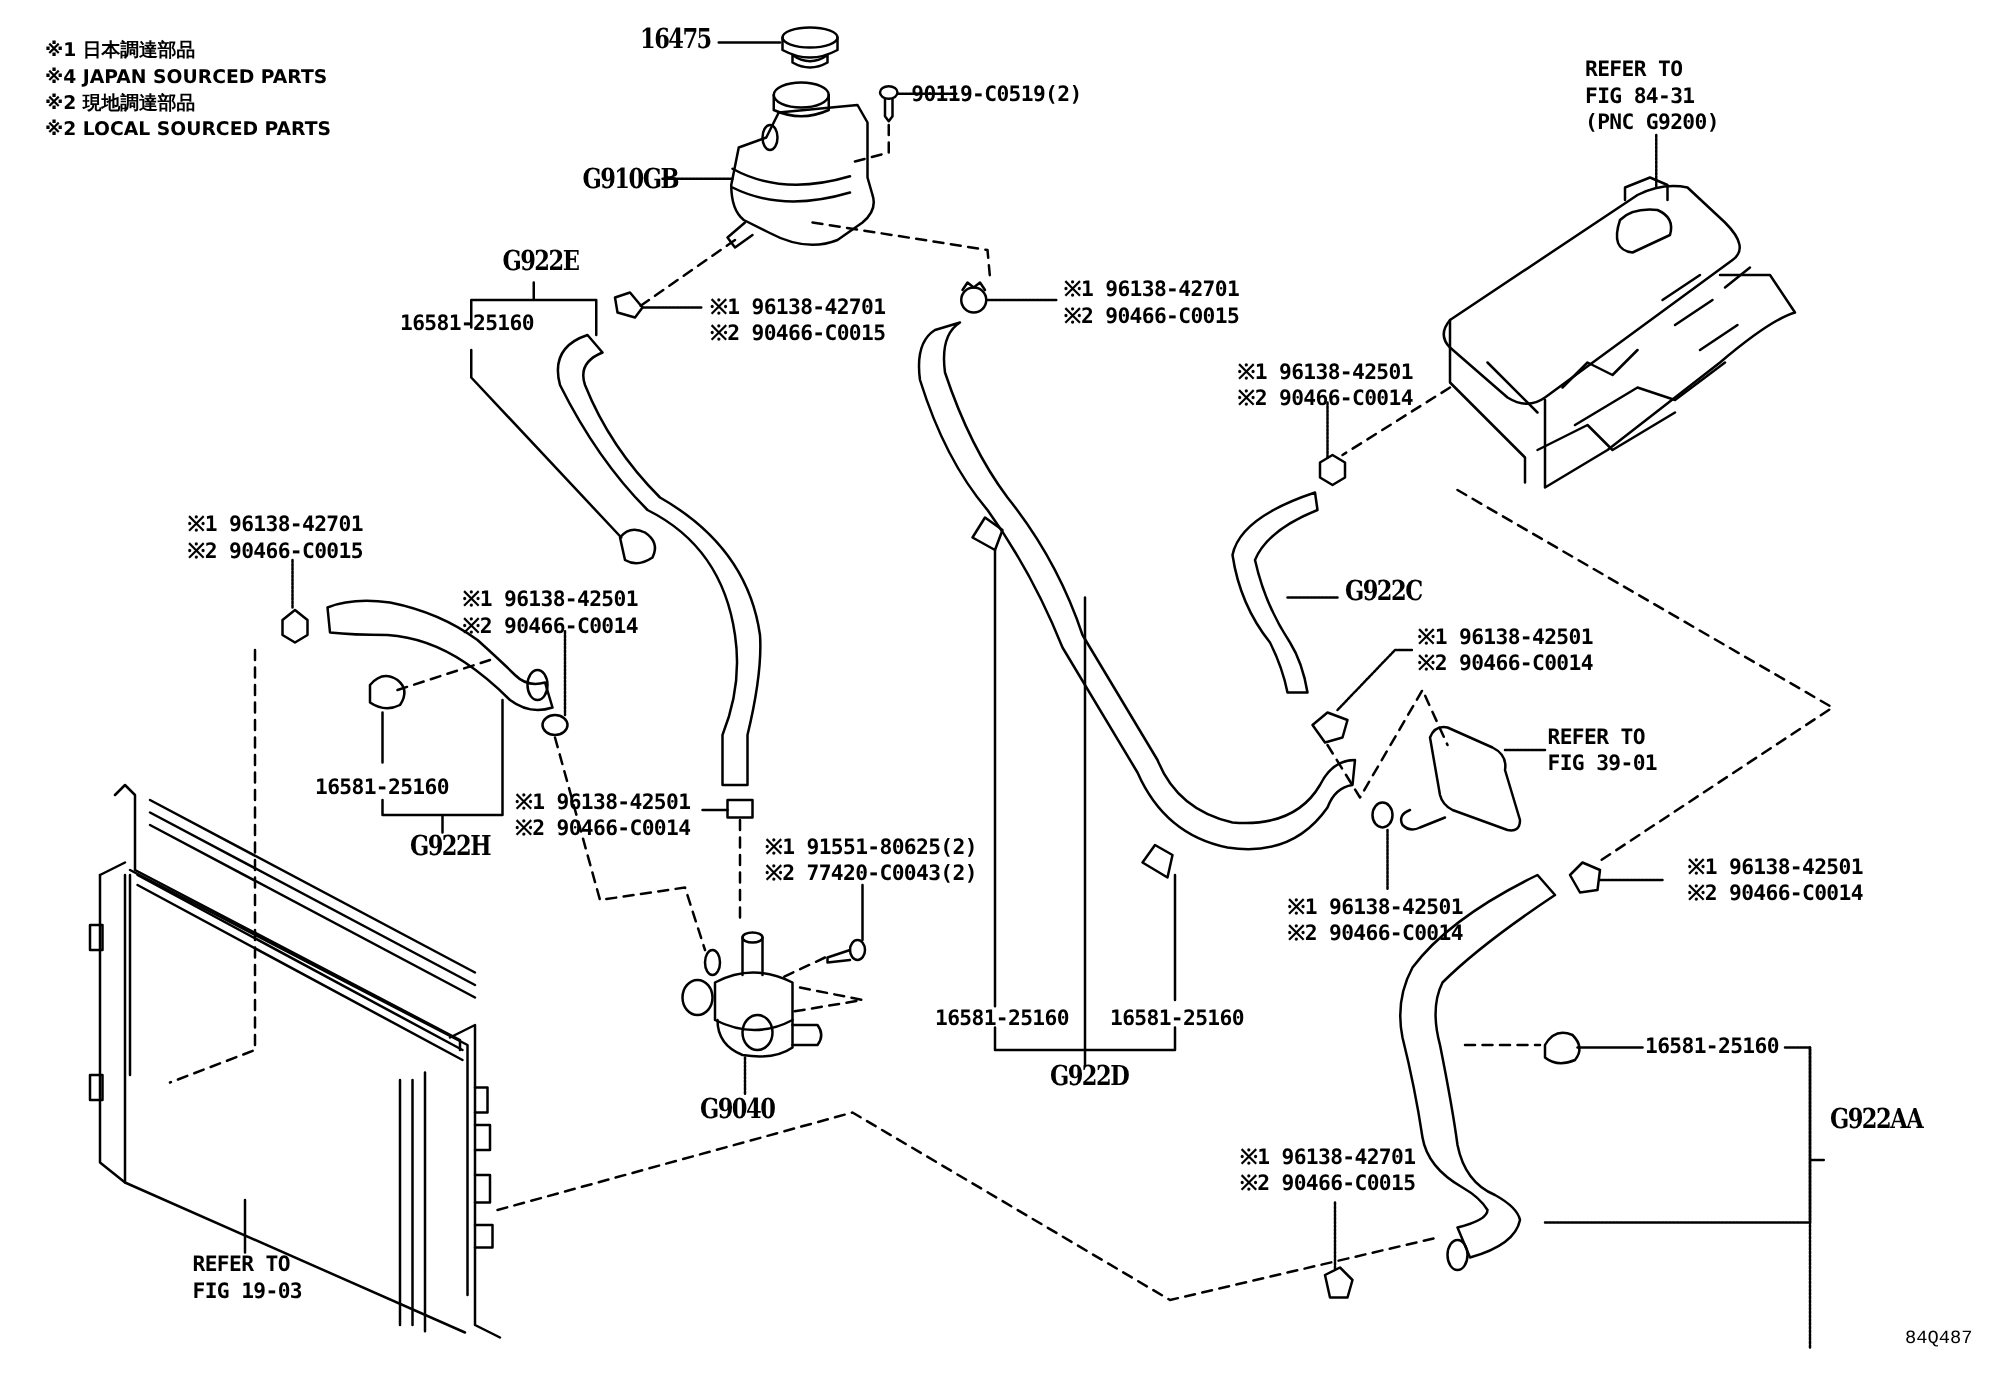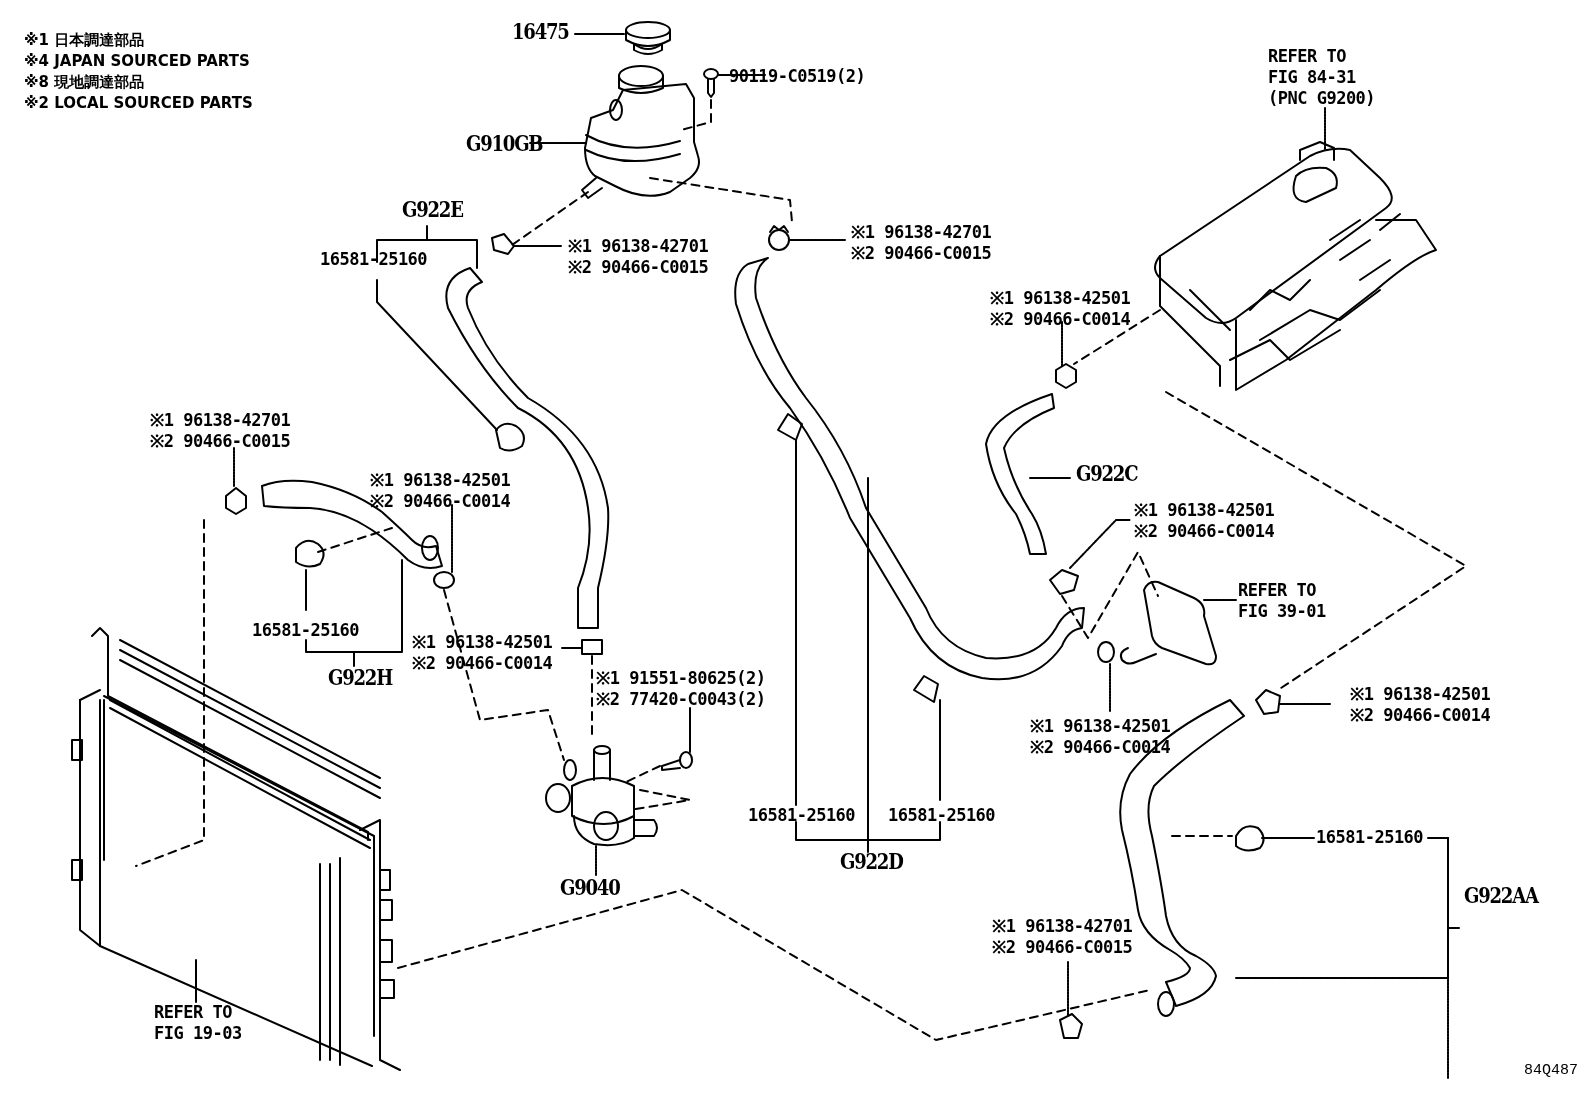--- a/index.html
+++ b/index.html
@@ -3,21 +3,21 @@
 <meta charset="utf-8">
 <style>
   html,body{margin:0;padding:0;background:#ffffff;}
   body{width:1592px;height:1099px;position:relative;overflow:hidden;font-family:"DejaVu Sans Mono","Liberation Mono",monospace;color:#000;}
   #art{position:absolute;left:0;top:0;width:1592px;height:1099px;}
   .lbl{position:absolute;font-family:"DejaVu Sans Mono","Liberation Mono",monospace;font-weight:bold;color:#000;line-height:1;white-space:nowrap;letter-spacing:-0.5px;}
   .lbl.pn{font-size:17px;}
   .lbl.ref{font-size:17px;line-height:21px;}
   .lbl.grp{font-family:"DejaVu Serif","Liberation Serif",serif;font-size:22px;letter-spacing:-1.5px;transform:scaleX(0.82);transform-origin:left top;}
   .lbl.note{font-size:17px;line-height:21px;}
-  .legend{position:absolute;left:24px;top:30px;font-family:"DejaVu Sans","Liberation Sans",sans-serif;font-size:15px;line-height:21px;font-weight:bold;}
+  .legend{position:absolute;left:36px;top:30px;font-family:"DejaVu Sans","Liberation Sans",sans-serif;font-size:15px;line-height:21px;font-weight:bold;}
   .legend div{white-space:nowrap;}
   .figid{position:absolute;right:14px;bottom:20px;font-family:Liberation Mono, monospace;font-size:15px;}
 </style>
 </head>
 <body>
 
 <svg id="art" viewBox="0 0 1592 1099" xmlns="http://www.w3.org/2000/svg" fill="none" stroke="#000" stroke-width="2" stroke-linejoin="round" stroke-linecap="round">
 
   <g>
     <ellipse cx="648" cy="30" rx="22" ry="8"></ellipse>
@@ -200,21 +200,21 @@
 
   <g>
       <path d="M1060 1020 l12 -6 l10 10 l-4 14 l-14 0 z"></path>
     </g>
   <line x1="1068" y1="962" x2="1068" y2="1016" stroke-dasharray="2 1"></line>
 </svg>
 
 <div class="legend">
   <div>※1 日本調達部品</div>
   <div>※4 JAPAN SOURCED PARTS</div>
-  <div>※8 現地調達部品</div>
+  <div>※2 現地調達部品</div>
   <div>※2 LOCAL SOURCED PARTS</div>
 </div>
 
 <div class="lbl grp" style="left:512px;top:20px;">16475</div>
 <div class="lbl grp" style="left:466px;top:132px;">G910GB</div>
 <div class="lbl pn" style="left:729px;top:68px;">90119-C0519(2)</div>
 
 <div class="lbl grp" style="left:402px;top:198px;">G922E</div>
 <div class="lbl pn" style="left:320px;top:251px;">16581-25160</div>
 
@@ -252,21 +252,21 @@
   </div>
 <div class="lbl note" style="left:1350px;top:684px;">
     <div>※1 96138-42501</div>
     <div>※2 90466-C0014</div>
   </div>
 <div class="lbl note" style="left:992px;top:916px;">
     <div>※1 96138-42701</div>
     <div>※2 90466-C0015</div>
   </div>
 
-<div class="lbl note" style="left:596px;top:668px;text-align:right;">
+<div class="lbl note" style="left:612px;top:668px;text-align:right;">
     <div>※1 91551-80625(2)</div>
     <div>※2 77420-C0043(2)</div>
   </div>
 
 <div class="lbl pn" style="left:252px;top:622px;">16581-25160</div>
 <div class="lbl grp" style="left:328px;top:666px;">G922H</div>
 
 <div class="lbl grp" style="left:1076px;top:462px;">G922C</div>
 
 <div class="lbl grp" style="left:560px;top:876px;">G9040</div>

